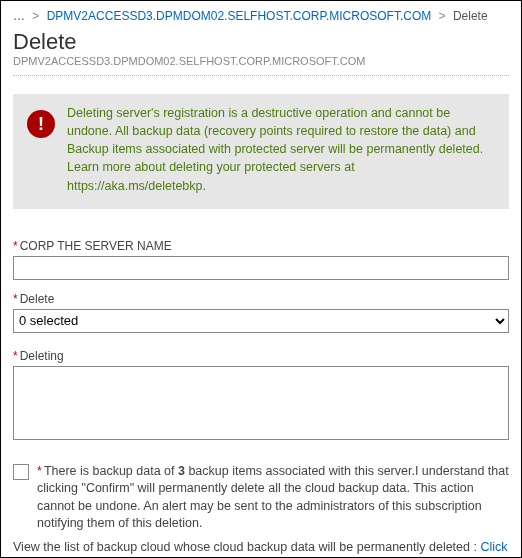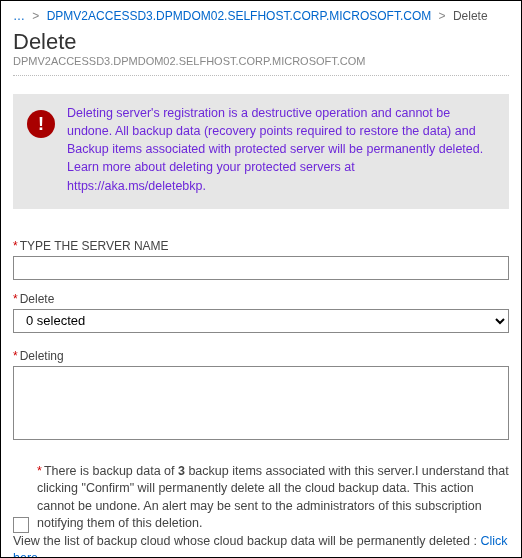--- a/index.html
+++ b/index.html
@@ -52,54 +52,54 @@
     width: 28px; height: 28px;
     background: #a80000;
     border-radius: 50%;
     color: #fff;
     display: flex;
     align-items: center;
     justify-content: center;
     font-weight: bold;
     font-size: 18px;
   }
-  .warn-text { font-size: 12.5px; line-height: 1.45; color: #6d28d9; }
+  .warn-text { font-size: 12.5px; line-height: 1.45; color: #4d7c0f; }
   .field-label {
     font-size: 12px;
     color: #444;
     margin-bottom: 3px;
   }
   .req { color: #c00; margin-right: 2px; }
   .text-input {
     width: 100%;
     height: 24px;
     border: 1px solid #888;
     padding: 2px 6px;
     font-size: 13px;
     margin-bottom: 12px;
   }
   .select-input {
     width: 100%;
     height: 24px;
     border: 1px solid #888;
-    padding: 0 8px;
+    padding: 0 1px;
     font-size: 13px;
     background: #fff;
     margin-bottom: 16px;
   }
   .textarea-input {
     width: 100%;
     height: 74px;
     border: 1px solid #888;
     padding: 4px 6px;
     font-size: 13px;
     resize: none;
     margin-bottom: 20px;
   }
-  .ack-row { display: flex; align-items: flex-end; margin-bottom: 0; }
+  .ack-row { display: flex; align-items: flex-start; margin-bottom: 6px; }
   .ack-check {
     flex: 0 0 auto;
     width: 16px; height: 16px;
     border: 1px solid #888;
     margin-right: 8px;
     margin-top: 1px;
     background:#fff;
   }
   .ack-text { font-size: 12.5px; color: #444; line-height: 1.4; }
   .list-text { font-size: 12.5px; color: #444; line-height: 1.4; margin-bottom: 18px; }
@@ -127,21 +127,21 @@
 
 <div class="warning-box">
   <div class="warn-icon-wrap">
     <div class="warn-icon">!</div>
   </div>
   <div class="warn-text">Deleting server's registration is a destructive operation and cannot be undone. All backup data (recovery points required to restore the data) and Backup items associated with protected server will be permanently deleted. Learn more about deleting your protected servers at https://aka.ms/deletebkp.</div>
 </div>
 
 
 <div class="field-label">
-  <span class="req">*</span><span>TYPE THE SERVER NAME</span>
+  <span class="req">*</span><span>CORP THE SERVER NAME</span>
 </div>
 <input type="text" class="text-input" value="" style="">
 
 
 <div class="field-label">
   <span class="req">*</span><span>Delete</span>
 </div>
 <select class="select-input">
   <option>0 selected</option>
 </select>

